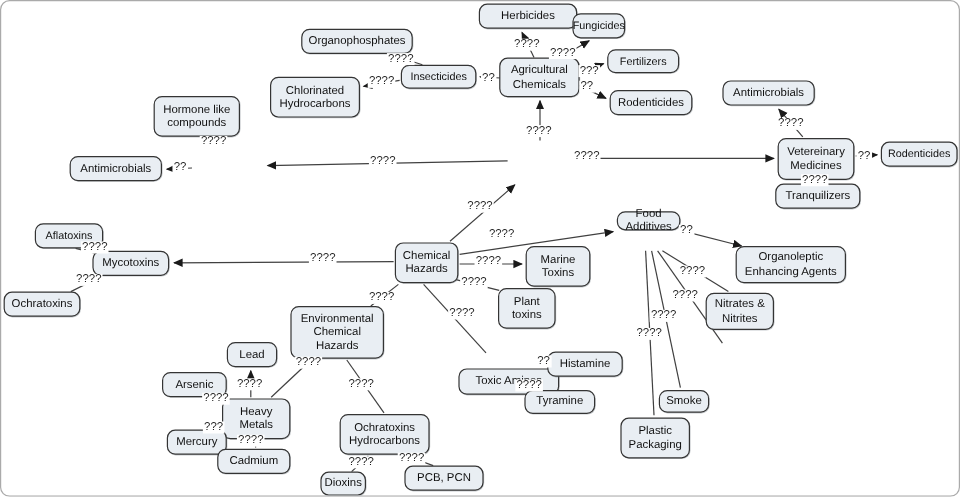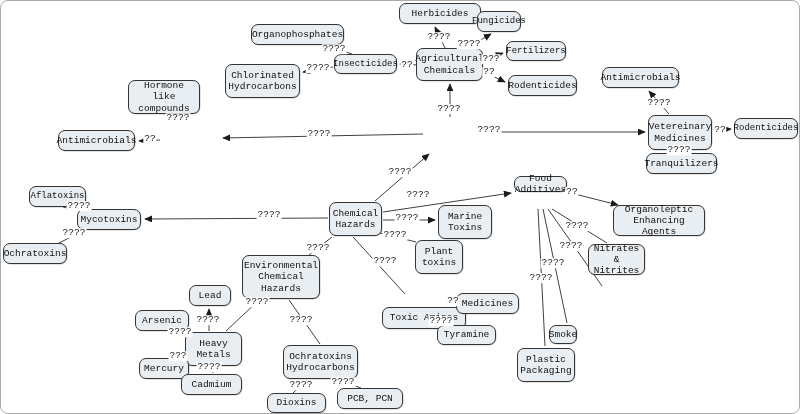--- a/index.html
+++ b/index.html
@@ -1,18 +1,18 @@
 <!DOCTYPE html>
 <html><head>
 <meta charset="utf-8">
 <style>
   html,body{margin:0;padding:0;background:#ffffff;}
   #canvas{
     position:relative;width:800px;height:414px;background:#ffffff;
-    font-family:Liberation Mono, monospace;
+    font-family:Liberation Sans, sans-serif;
     border:1px solid #aaaaaa;border-radius:8px;box-sizing:border-box;overflow:hidden;
   }
   #edge-svg{position:absolute;left:0;top:0;width:800px;height:414px;}
   #edge-svg line{stroke:#404040;stroke-width:1;}
   .nd{
     position:absolute;box-sizing:border-box;
     background:#e9eef3;border:1px solid #343434;border-radius:7px;
     display:flex;align-items:center;justify-content:center;text-align:center;
     font-size:9.5px;line-height:1.18;color:#101010;padding:1px 2px;
     box-shadow:0.5px 0.5px 0 rgba(90,100,110,0.35);
@@ -91,33 +91,33 @@
   <div class="nd" style="left:645px;top:152px;width:71px;height:21px">Tranquilizers</div>
   <div class="nd" style="left:28px;top:185px;width:57px;height:21px;font-size:9px">Aflatoxins</div>
   <div class="nd" style="left:2px;top:242px;width:64px;height:21px">Ochratoxins</div>
   <div class="nd" style="left:76px;top:208px;width:64px;height:21px">Mycotoxins</div>
   <div class="nd" style="left:328px;top:201px;width:53px;height:34px">Chemical Hazards</div>
   <div class="nd" style="left:437px;top:204px;width:54px;height:34px">Marine Toxins</div>
   <div class="nd" style="left:414px;top:239px;width:48px;height:34px">Plant toxins</div>
   <div class="nd" style="left:513px;top:175px;width:53px;height:16px">Food Additives</div>
   <div class="nd" style="left:612px;top:204px;width:92px;height:31px">Organoleptic Enhancing Agents</div>
   <div class="nd" style="left:587px;top:243px;width:57px;height:31px">Nitrates &amp; Nitrites</div>
-  <div class="nd" style="left:548px;top:324px;width:28px;height:19px">Smoke</div>
+  <div class="nd" style="left:548px;top:324px;width:42px;height:19px">Smoke</div>
   <div class="nd" style="left:516px;top:347px;width:58px;height:34px">Plastic Packaging</div>
   <div class="nd" style="left:241px;top:254px;width:78px;height:44px">Environmental Chemical Hazards</div>
   <div class="nd" style="left:188px;top:284px;width:42px;height:21px">Lead</div>
   <div class="nd" style="left:134px;top:309px;width:54px;height:21px">Arsenic</div>
   <div class="nd" style="left:184px;top:331px;width:57px;height:34px">Heavy Metals</div>
   <div class="nd" style="left:138px;top:357px;width:50px;height:21px">Mercury</div>
   <div class="nd" style="left:180px;top:373px;width:61px;height:21px">Cadmium</div>
   <div class="nd" style="left:282px;top:344px;width:75px;height:34px">Ochratoxins Hydrocarbons</div>
-  <div class="nd" style="left:266px;top:392px;width:59px;height:20px">Dioxins</div>
+  <div class="nd" style="left:266px;top:392px;width:38px;height:20px">Dioxins</div>
   <div class="nd" style="left:336px;top:387px;width:66px;height:21px">PCB, PCN</div>
   <div class="nd" style="left:381px;top:306px;width:84px;height:22px">Toxic Amines</div>
-  <div class="nd" style="left:455px;top:292px;width:63px;height:21px">Medicines</div>
+  <div class="nd" style="left:455px;top:292px;width:63px;height:21px">Histamine</div>
   <div class="nd" style="left:436px;top:324px;width:59px;height:20px">Tyramine</div>
 
   <span class="el" style="left:438px;top:36px">????</span>
   <span class="el" style="left:468px;top:43px">????</span>
   <span class="el" style="left:490px;top:58px">???</span>
   <span class="el" style="left:488px;top:71px">??</span>
   <span class="el" style="left:406px;top:64px">??</span>
   <span class="el" style="left:333px;top:48px">????</span>
   <span class="el" style="left:317px;top:67px">????</span>
   <span class="el" style="left:448px;top:108px">????</span>

